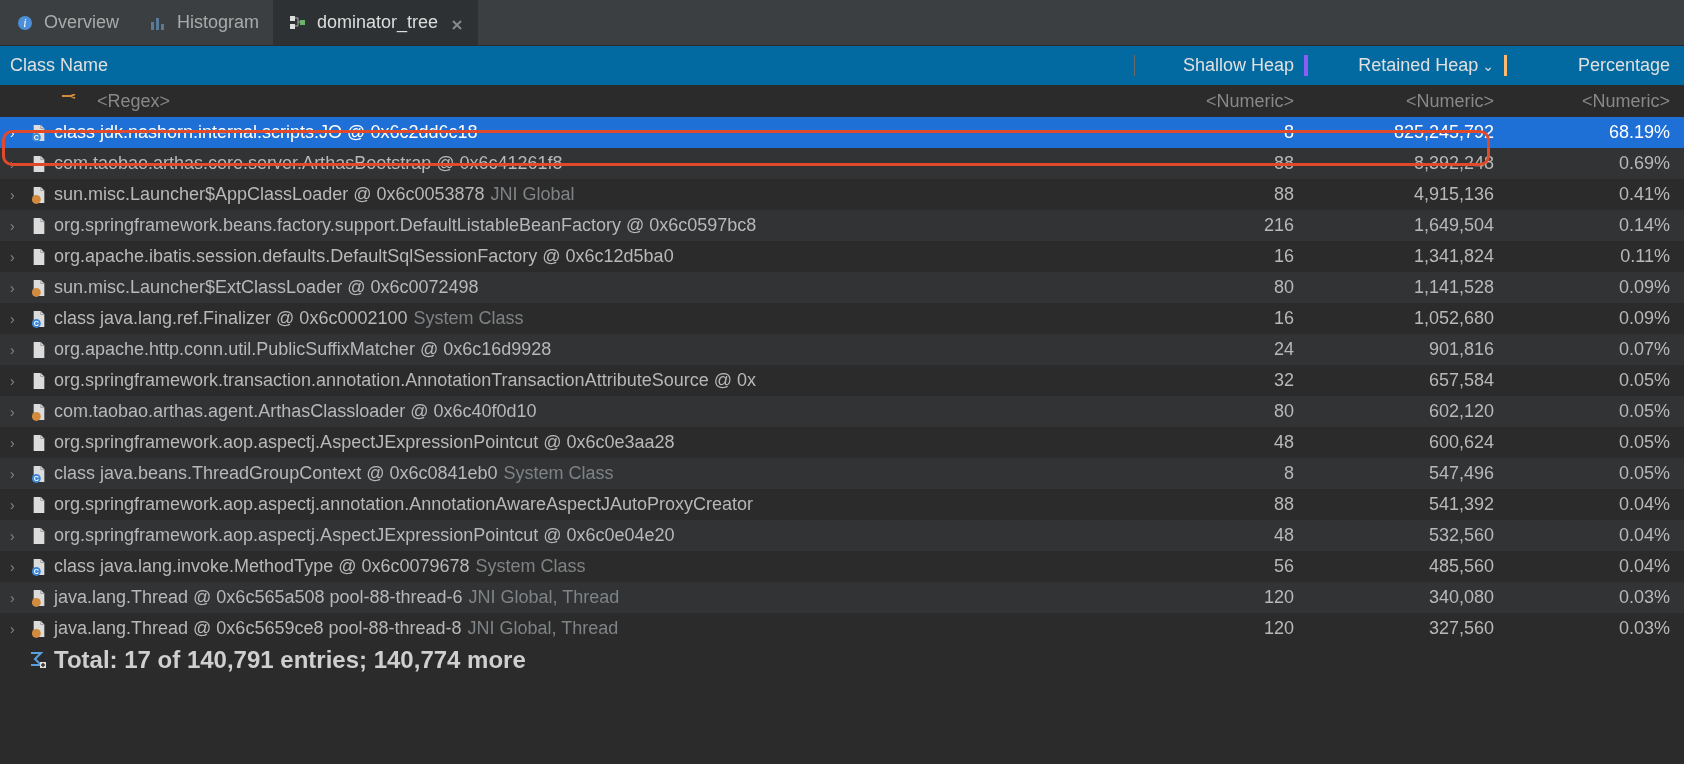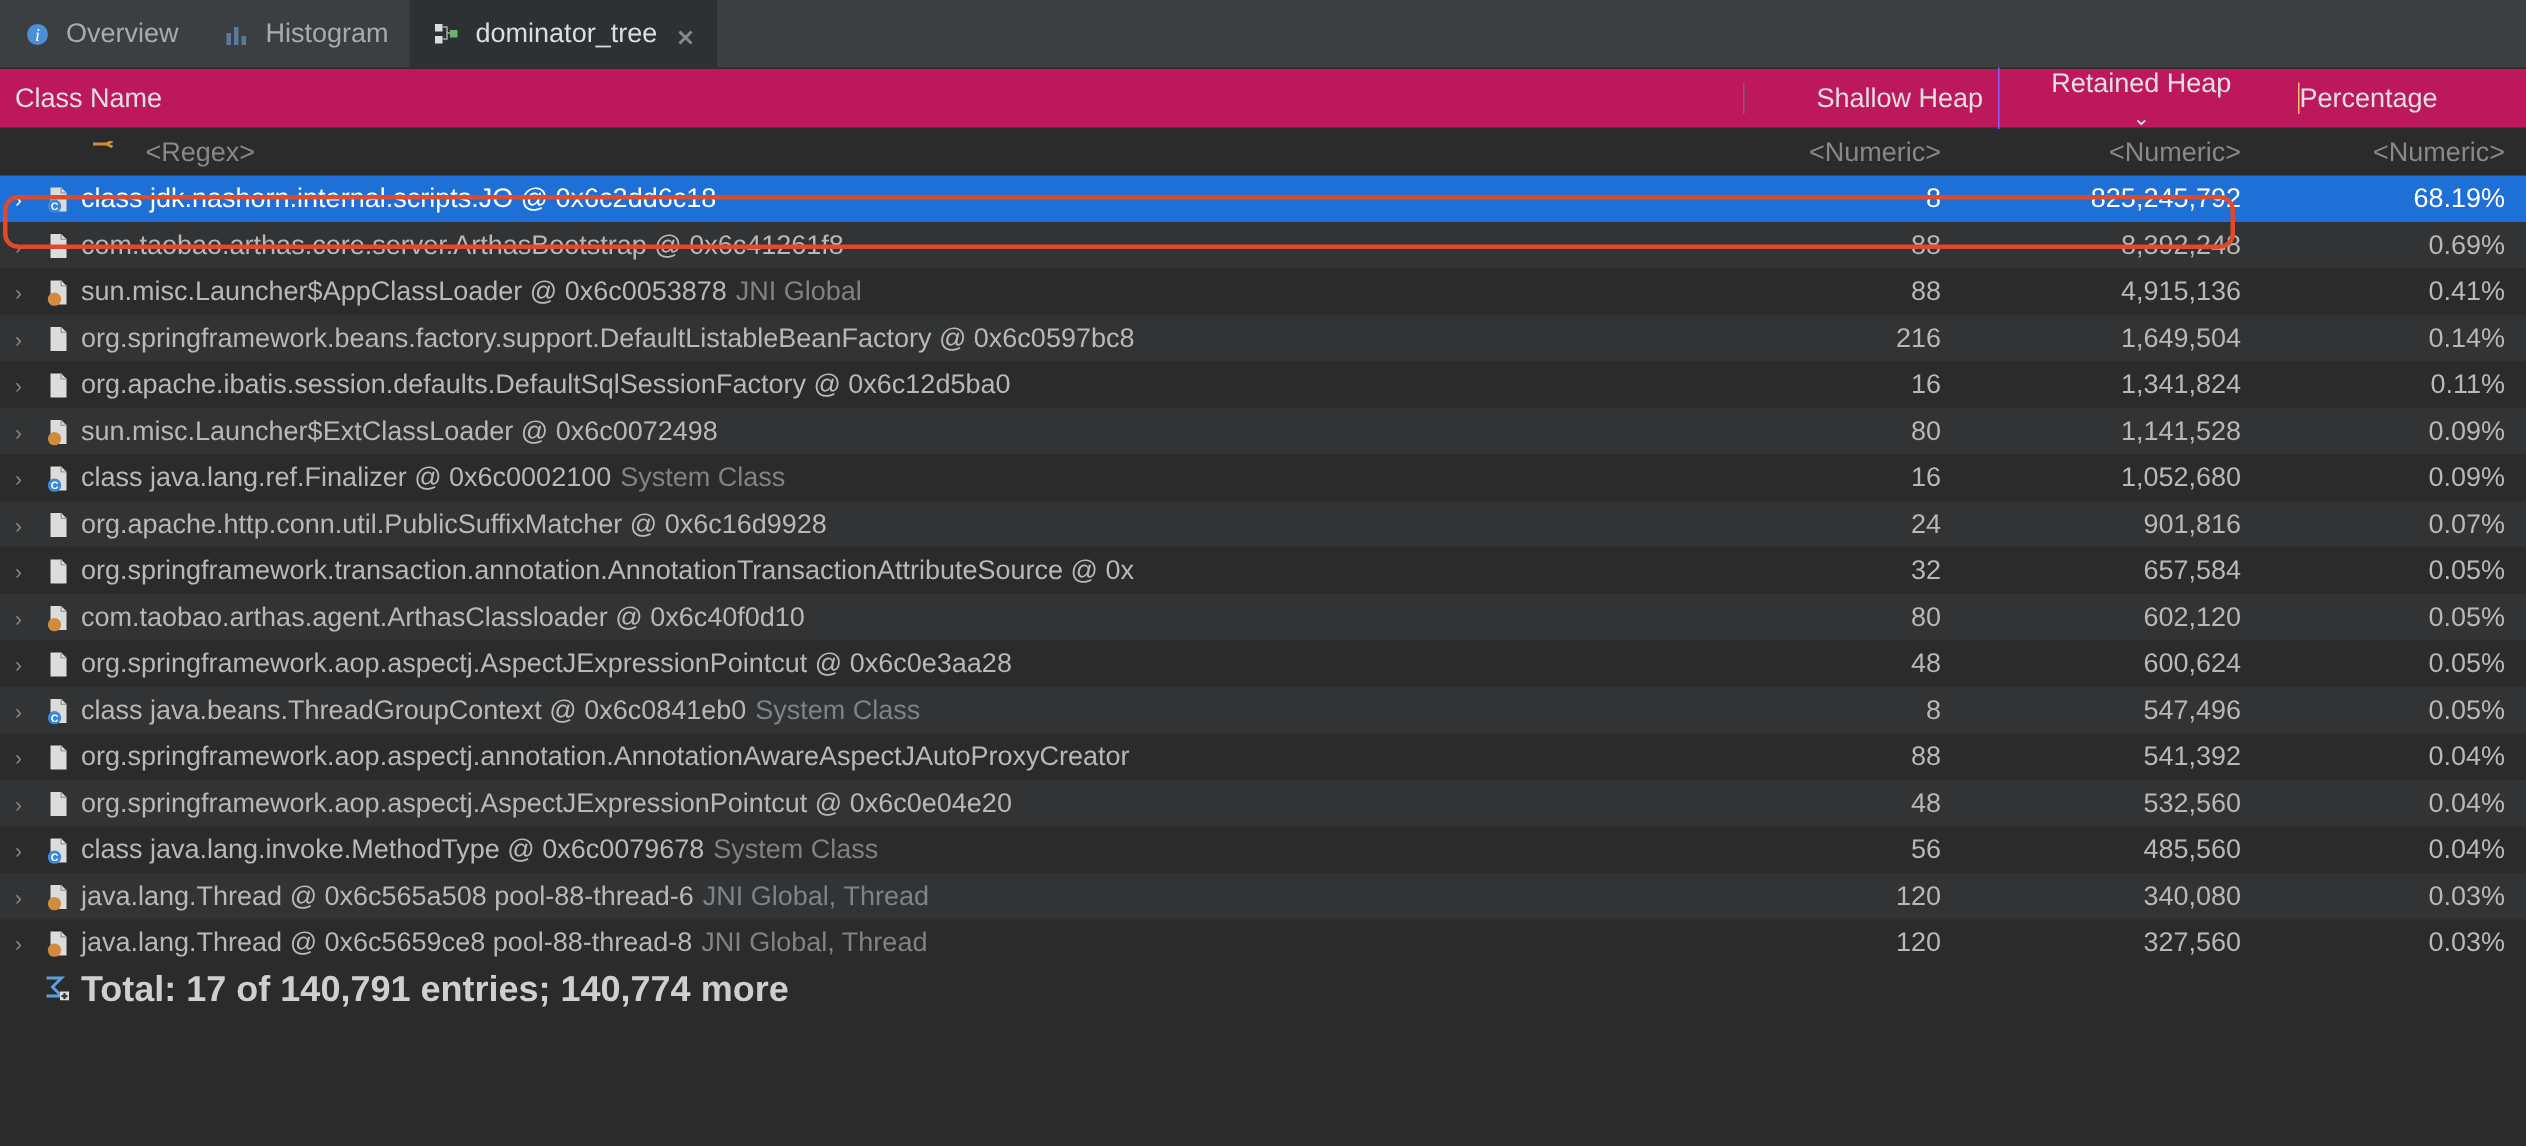--- a/index.html
+++ b/index.html
@@ -31,30 +31,30 @@
   .tab.active {
     background: #2e3133;
     color: #ddd;
     font-weight: 500;
   }
   .tab-icon { width: 22px; height: 22px; display:flex; align-items:center; justify-content:center; }
   .tab-close { width: 14px; height: 14px; margin-left: 4px; }
   .header-row {
     display: flex;
     align-items: center;
-    background: #be185d;
+    background: #0369a1;
     height: 40px;
     color: #e0e0e0;
     font-size: 18px;
     border-bottom: 1px solid #2b2b2b;
   }
   .col-name { flex: 1; padding-left: 10px; }
   .col-sh   { width: 170px; text-align: right; padding-right: 10px; border-left: 1px solid #6a6a6a; padding-left: 11px; }
-  .col-rh   { width: 200px; text-align: right; padding-right: 10px; border-left: 1px solid #8b5cf6; display:flex; justify-content:flex-end; align-items:center; gap:4px;flex-direction:column;}
-  .col-pct  { width: 152px; text-align: left; padding-right: 14px; border-left: 1px solid #fdba74; }
+  .col-rh   { width: 200px; text-align: right; padding-right: 10px; border-left: 4px solid #8b5cf6; display:flex; justify-content:flex-end; align-items:center; gap:4px;}
+  .col-pct  { width: 180px; text-align: right; padding-right: 14px; border-left: 3px solid #fdba74; }
   .body-row {
     display: flex;
     align-items: center;
     height: 31px;
     font-size: 18px;
     color: #b8b8b8;
   }
   .body-row.alt { background: #313335; }
   .body-row.sel {
     background: #1e6fd6;

